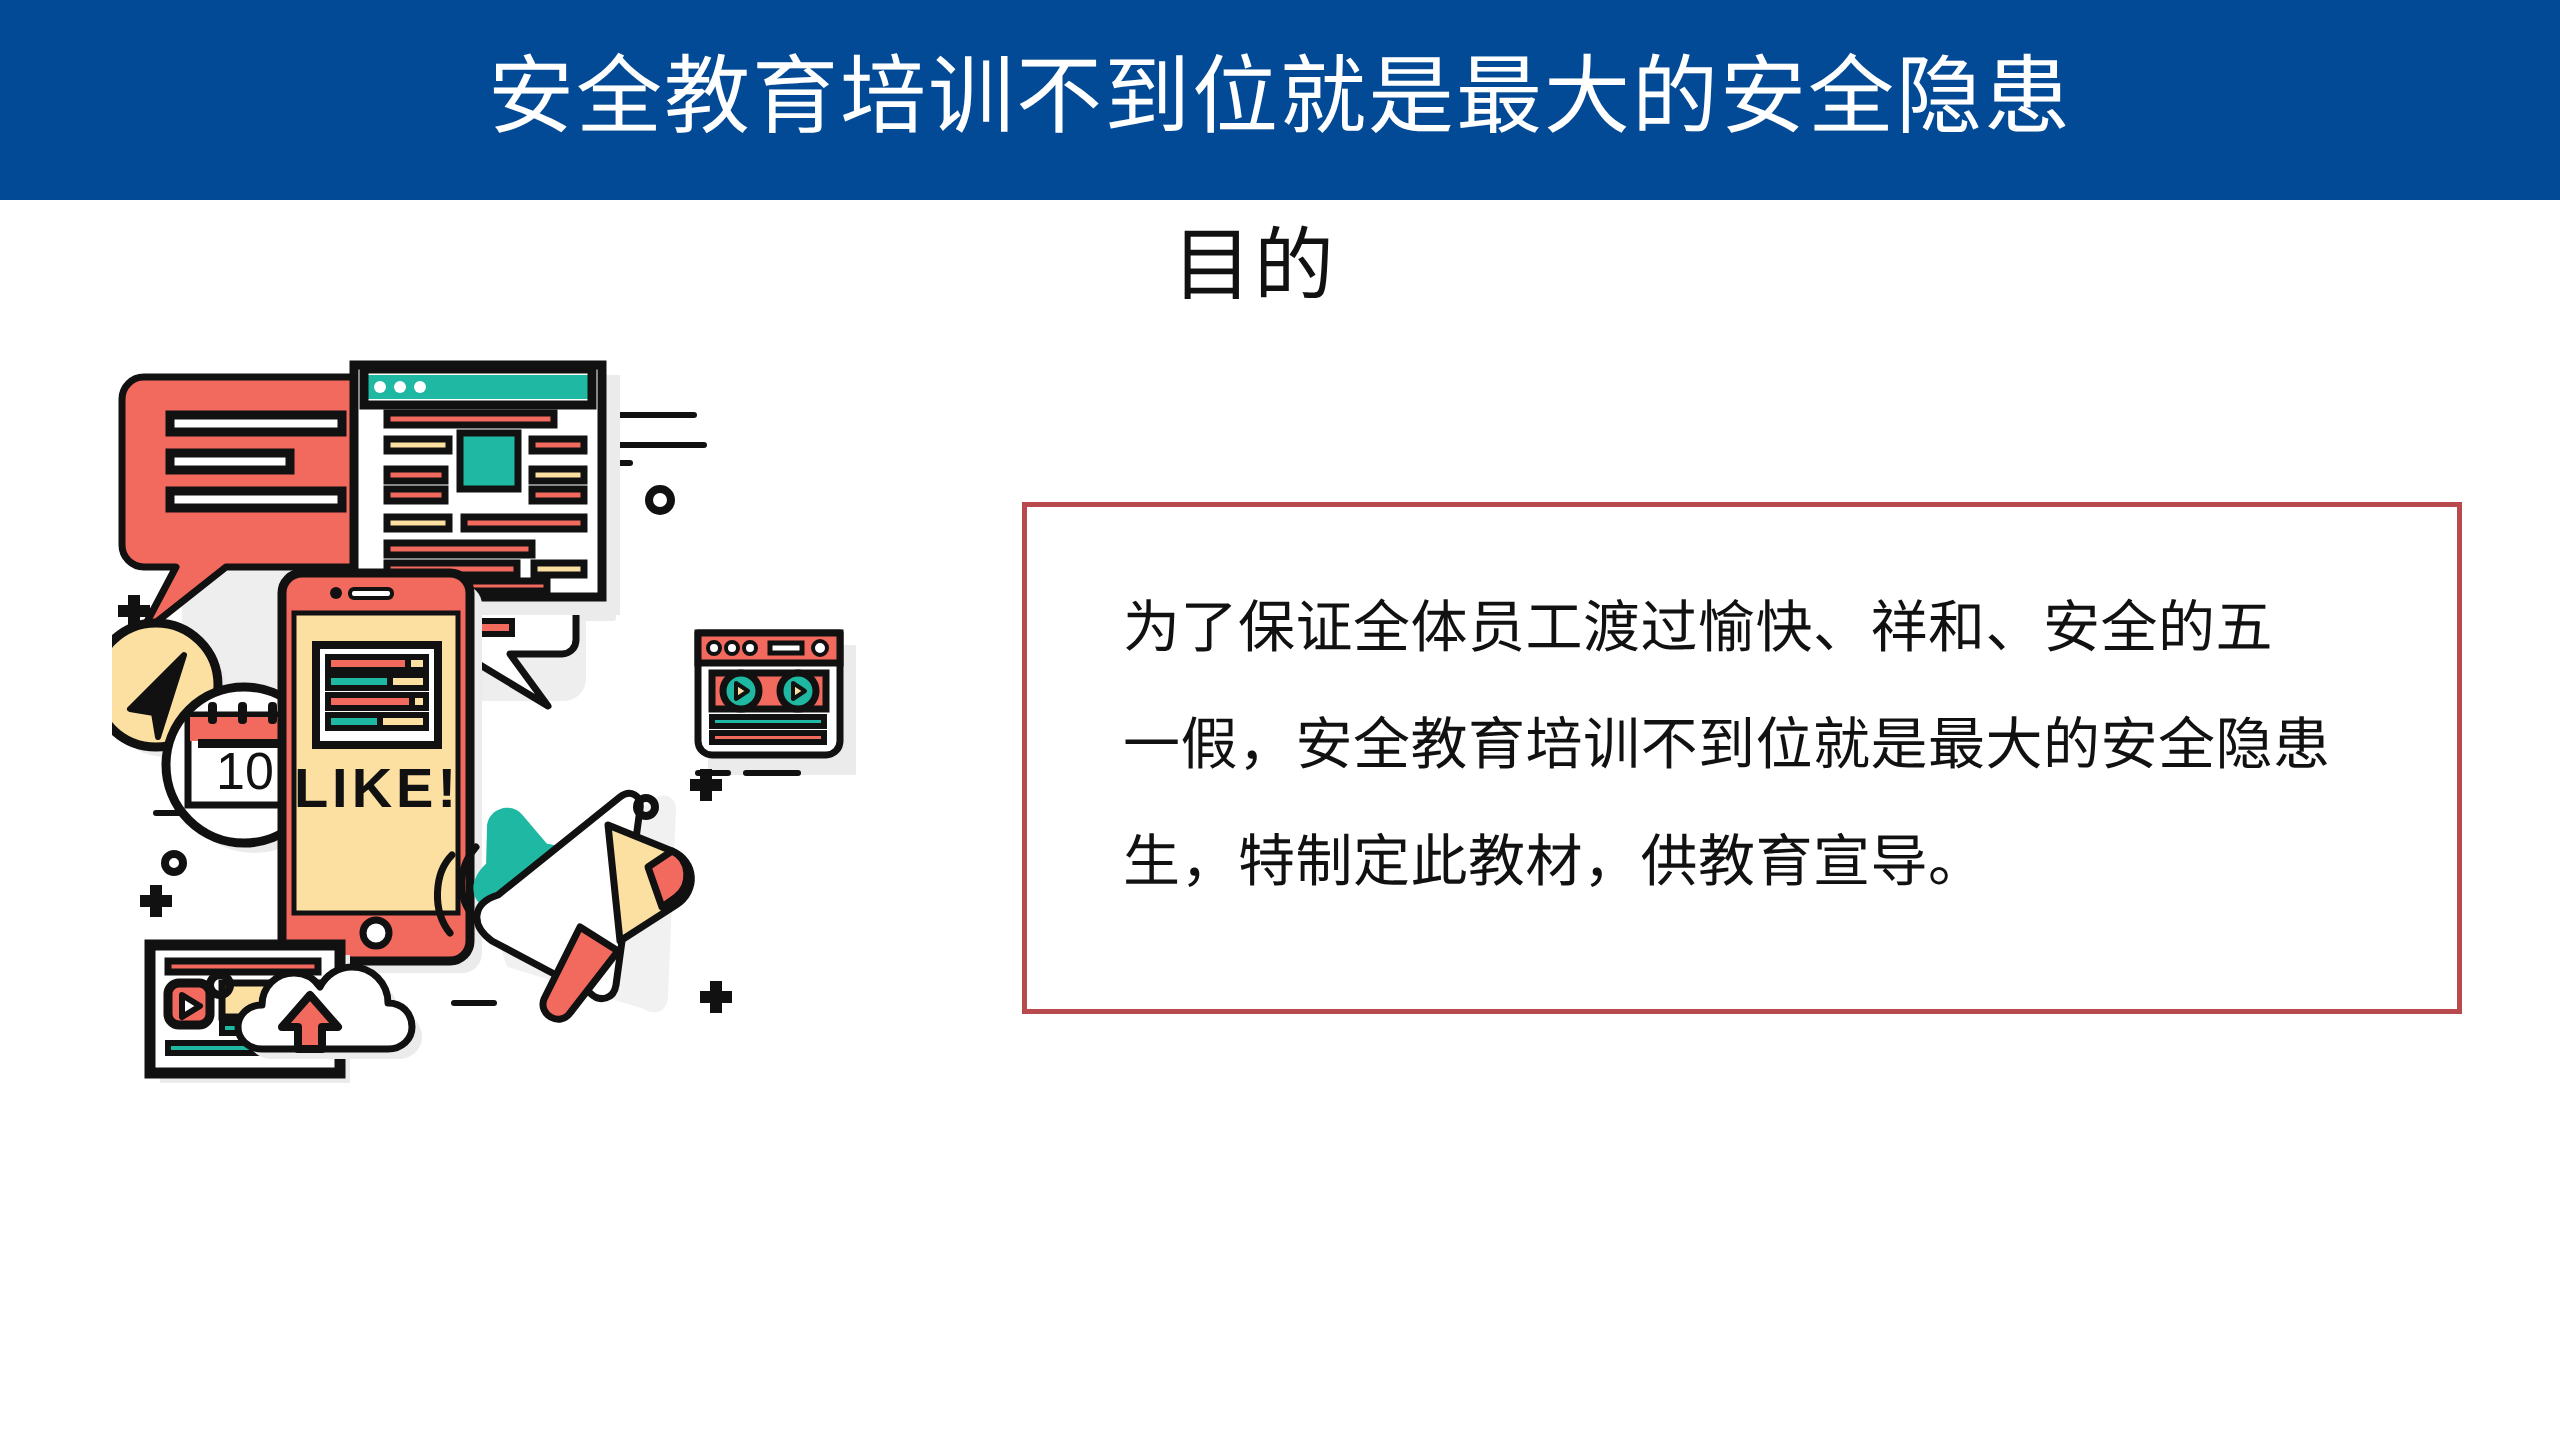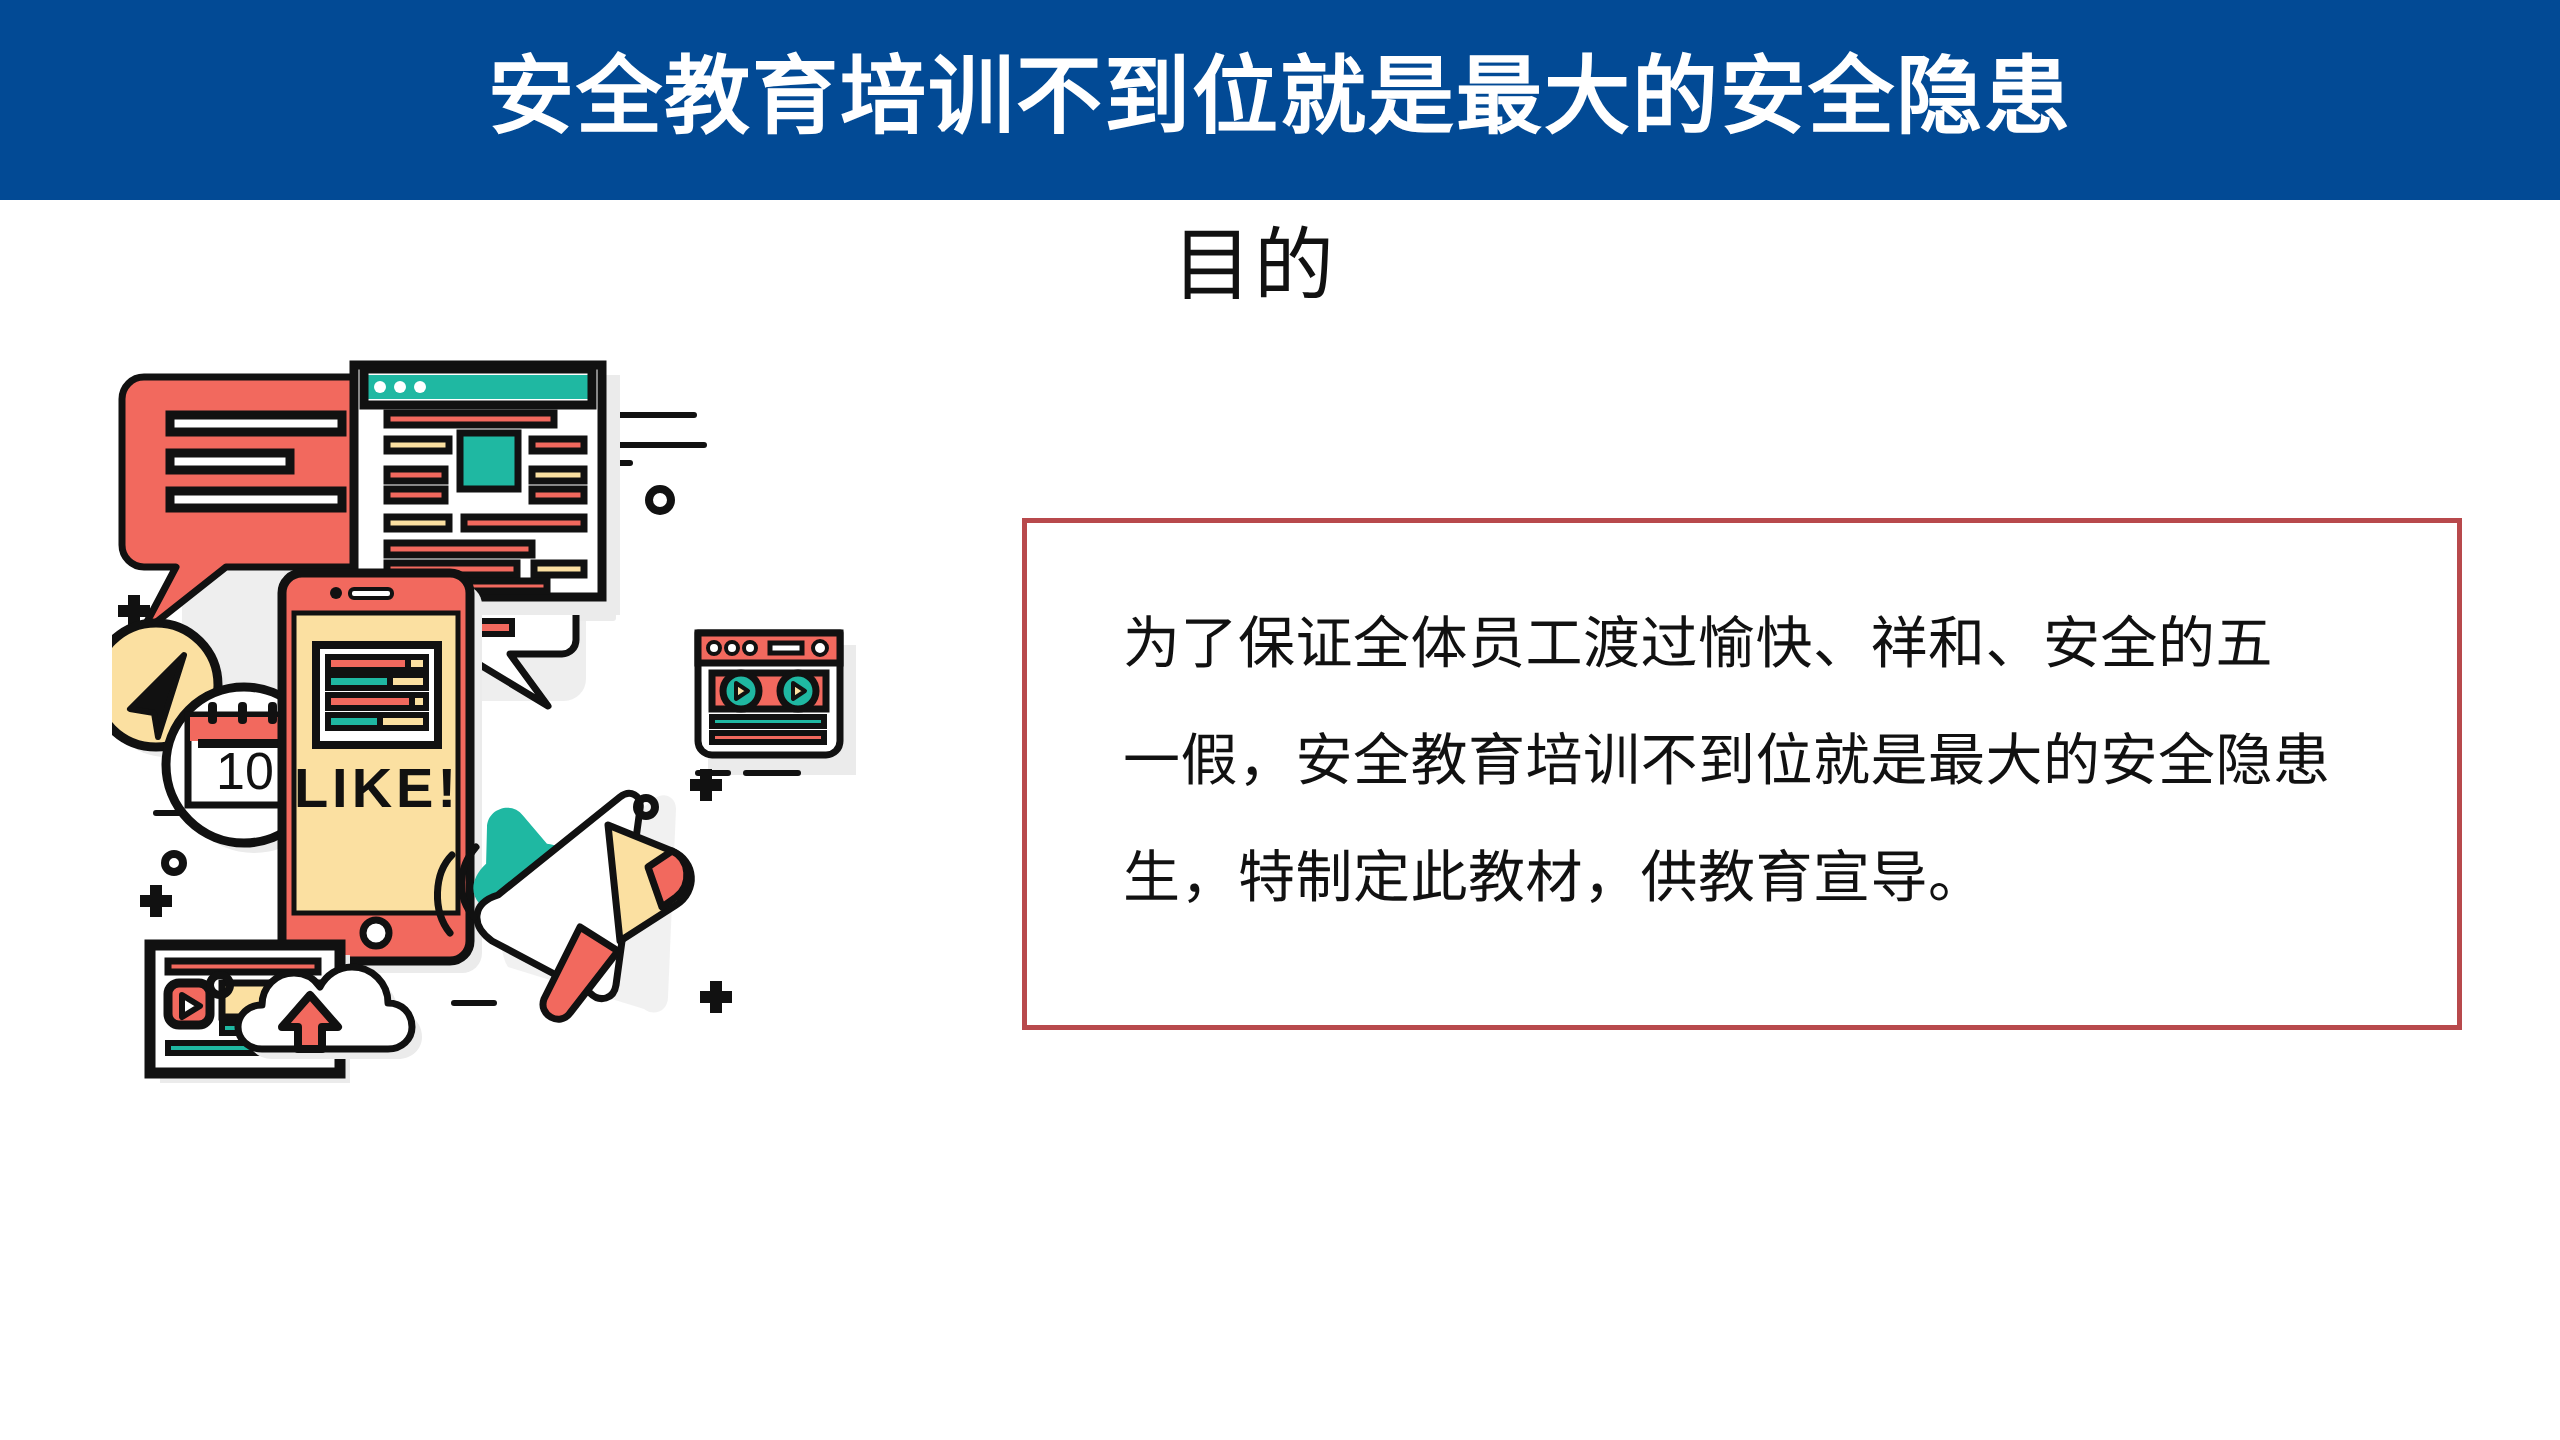--- a/index.html
+++ b/index.html
@@ -24,21 +24,21 @@
     width: 2560px;
     height: 200px;
     background: #024A95;
     display: flex;
     align-items: center;
     justify-content: center;
   }
   .header-title {
     color: #ffffff;
     font-size: 86px;
-    font-weight: bold;
+    font-weight: normal;
     letter-spacing: 2px;
     line-height: 1;
     white-space: nowrap;
     transform: translateY(-4px);
   }
 
   
   .section-heading {
     position: absolute;
     left: 1172px;
@@ -47,21 +47,21 @@
     font-weight: normal;
     color: #111111;
     line-height: 1.1;
     letter-spacing: 2px;
   }
 
   
   .body-box {
     position: absolute;
     left: 1022px;
-    top: 518px;
+    top: 502px;
     width: 1440px;
     height: 512px;
     border: 5px solid #B8494C;
     box-sizing: border-box;
     background: #ffffff;
   }
   .body-text {
     position: absolute;
     left: 96px;
     top: 62px;

